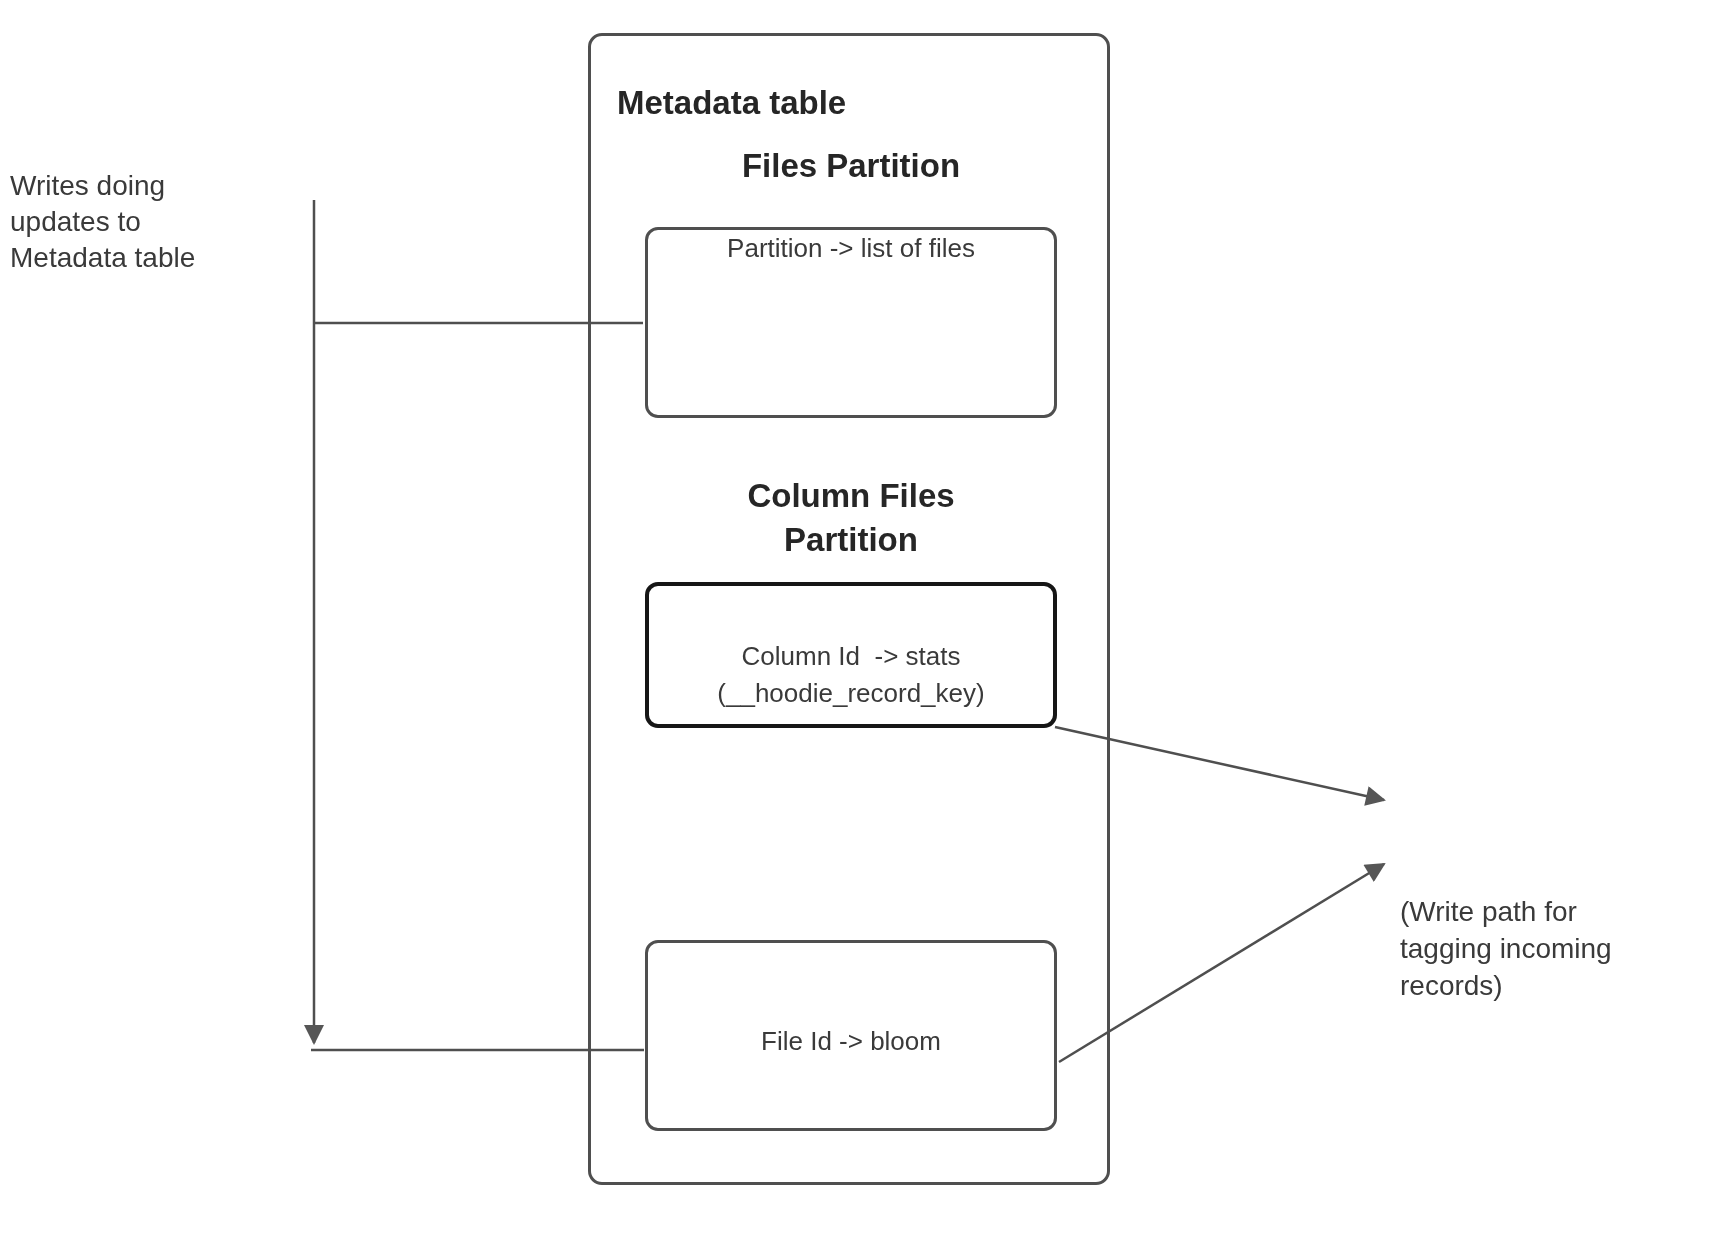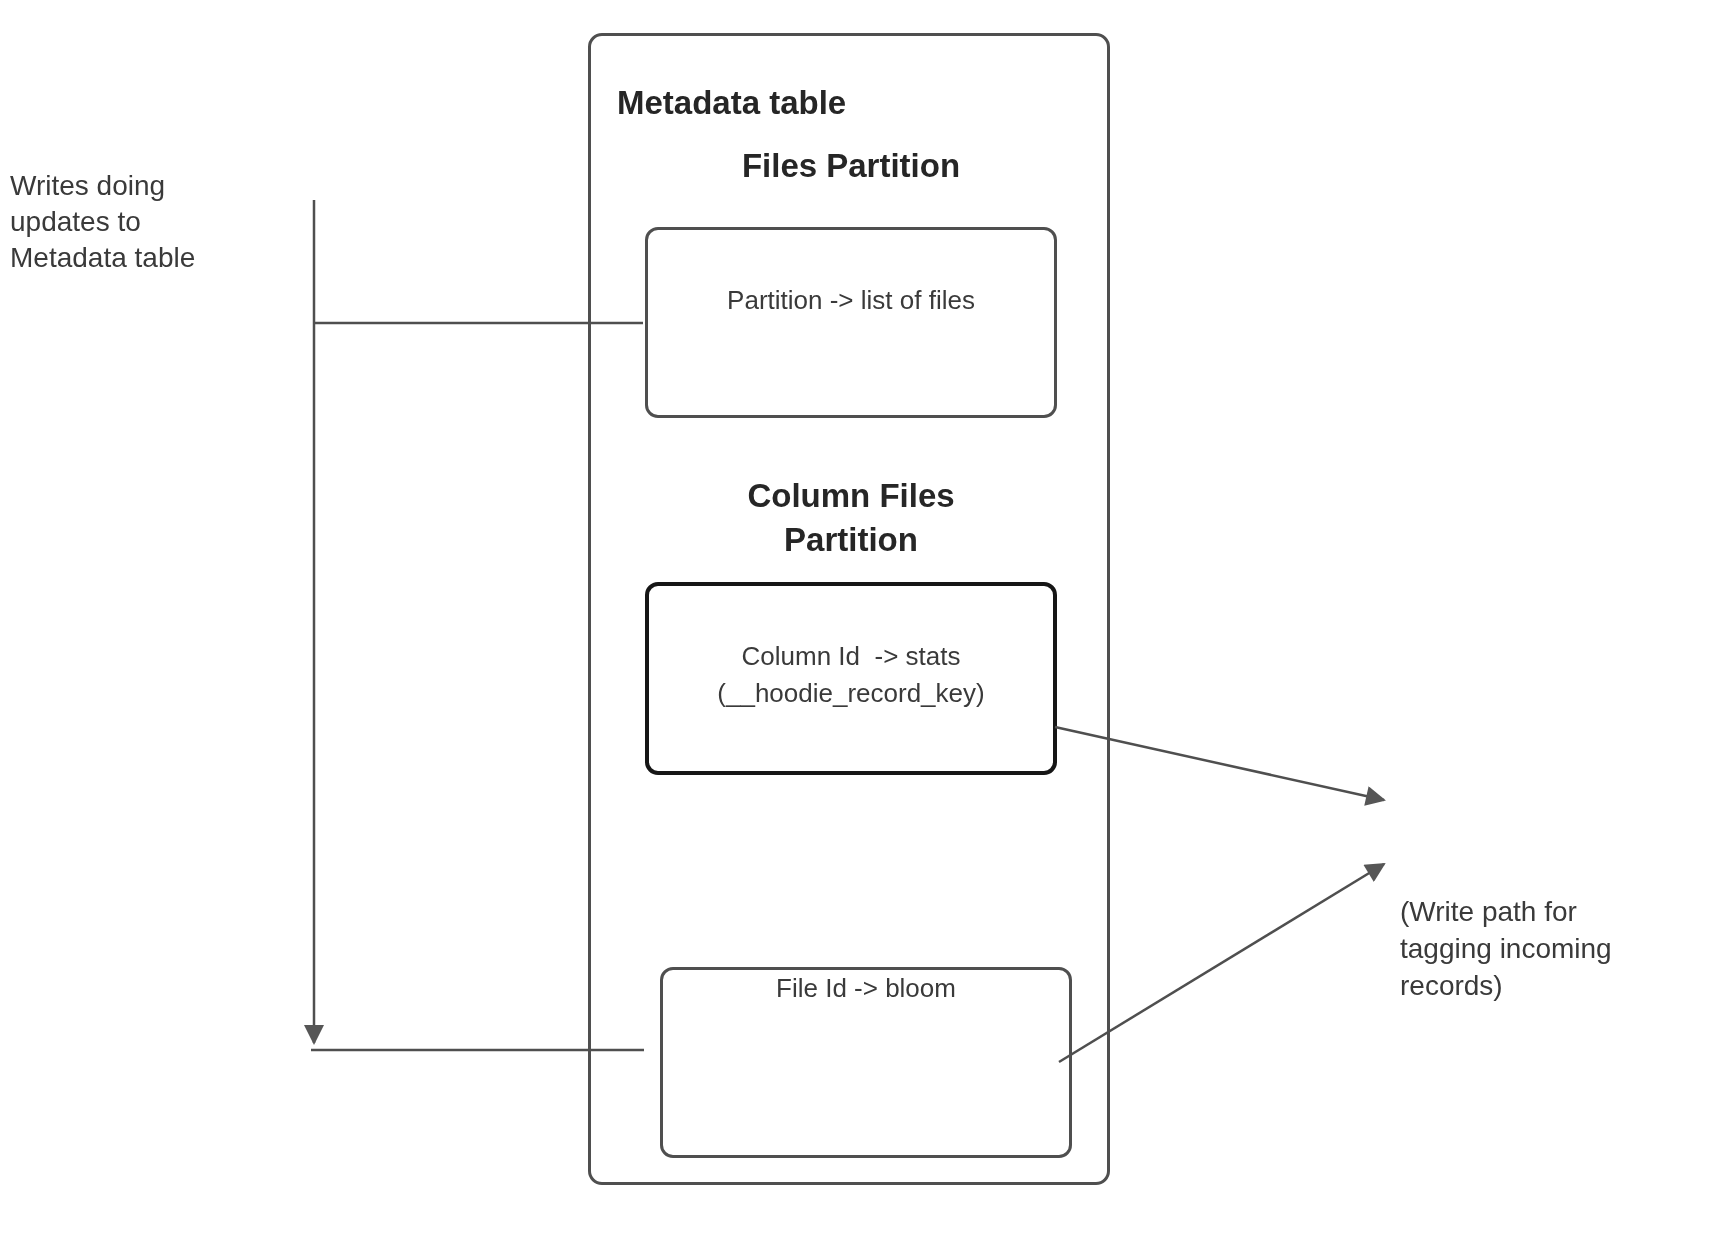--- a/index.html
+++ b/index.html
@@ -84,32 +84,32 @@
 
   <div class="left-note">Writes doing
 updates to
 Metadata table</div>
 
   <div class="outer-box">
     <div class="outer-title">Metadata table</div>
   </div>
 
   <div class="section-heading" style="top:147px;line-height:38px;">Files Partition</div>
-  <div class="inner-box" style="top:227px;padding-top:52px;">
+  <div class="inner-box" style="top:227px;">
     <div class="box-text">Partition -&gt; list of files</div>
   </div>
 
   <div class="section-heading" style="top:474px;">Column Files
 Partition</div>
-  <div class="inner-box emphasis" style="top:582px;height:193px;padding-top:52px;">
+  <div class="inner-box emphasis" style="top:582px;height:146px;padding-top:52px;">
     <div class="box-text">Column Id  -&gt; stats
 (__hoodie_record_key)</div>
   </div>
 
-  <div class="inner-box" style="top:967px;margin-left:15px;">
+  <div class="inner-box" style="top:940px;padding-top:80px;">
     <div class="box-text">File Id -&gt; bloom</div>
   </div>
 
   <div class="index-subtitle">(Write path for
 tagging incoming
 records)</div>
 
 </div>
 
 </body></html>

